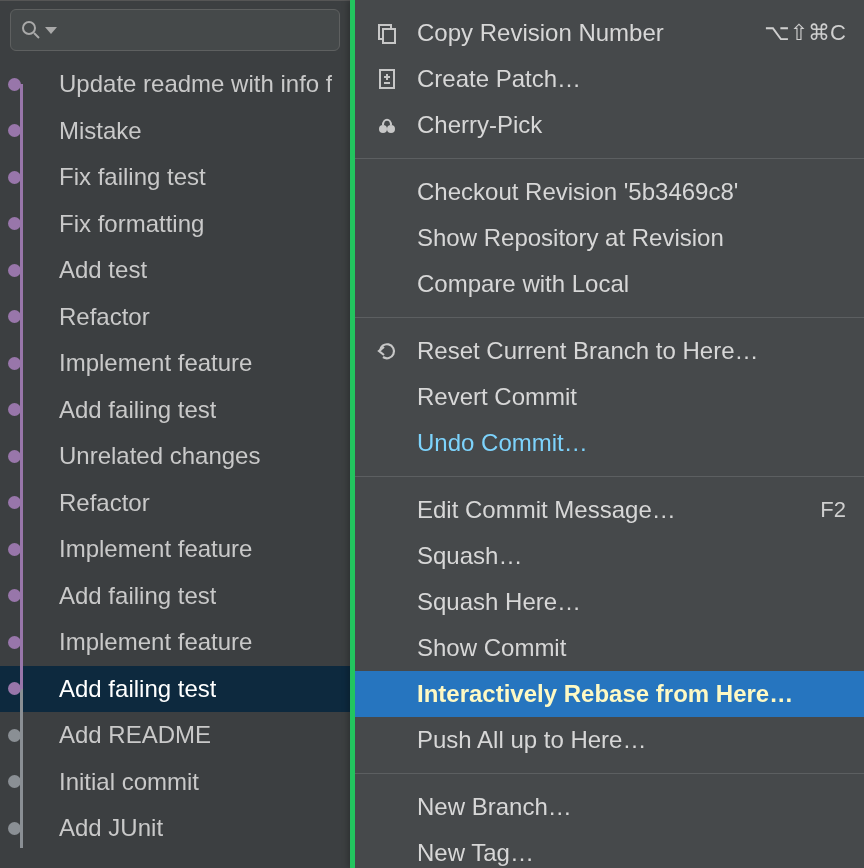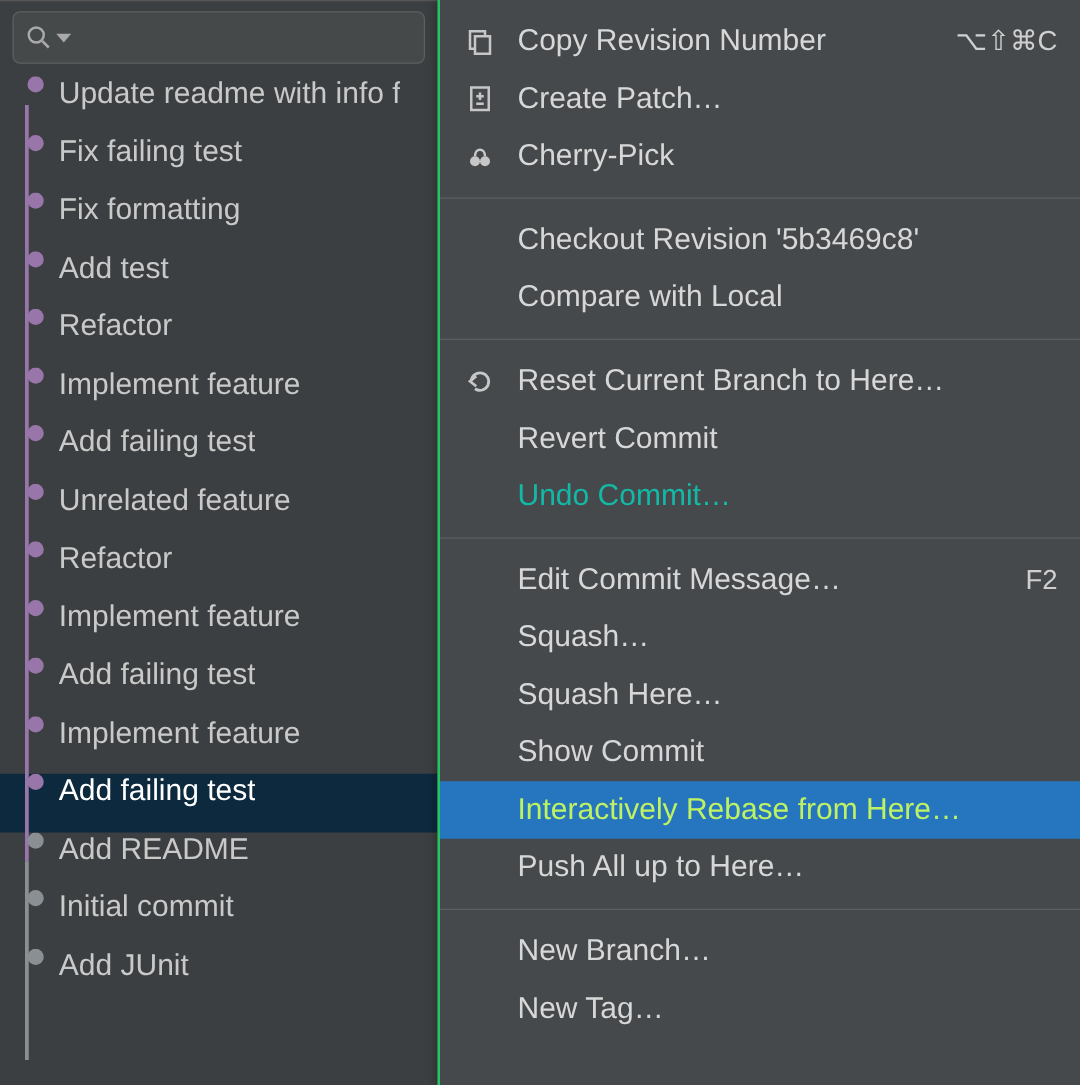--- a/index.html
+++ b/index.html
@@ -56,26 +56,28 @@
     border-left: 6px solid transparent;
     border-right: 6px solid transparent;
     border-top: 7px solid #a9a9a9;
   }
 
   .commit-list {
     position: relative;
   }
   .commit-row {
     display: flex;
+    align-items: center;
     height: 46.5px;
-    padding-left: 22px;
+    padding-left: 8px;
     white-space: nowrap;
     overflow: hidden;
     cursor: default;
     color: #c9c9c9;
+    gap: 26px;
   }
   .commit-row.selected {
     background: #0d293e;
     color: #ffffff;
   }
   .commit-dot {
     width: 13px;
     height: 13px;
     border-radius: 50%;
     background: #9876aa; 
@@ -102,45 +104,46 @@
   .graph-line.gray { background: #8a8f94; }
 
   
   .context-menu {
     position: absolute;
     left: 350px;
     top: 0;
     width: 514px;
     height: 868px;
     background: #46494b;
-    border-left: 2px solid #22c55e;
+    border-left: 5px solid #22c55e;
     padding-top: 10px;
     box-shadow: -2px 0 6px rgba(0,0,0,0.25);
   }
   .menu-item {
     display: flex;
     align-items: center;
     height: 46px;
     padding: 0 18px 0 18px;
     color: #d7d7d7;
     font-size: 24px;
     cursor: default;
     gap: 16px;
   }
   .menu-item .icon-slot {
     width: 28px;
     display: flex;
     justify-content: center;
     align-items: center;
     flex: none;
   }
-  .menu-item.disabled { color: #14b8a6; justify-content: center; }
+  .menu-item.disabled { color: #7dd3fc; justify-content: center; }
   .menu-item.highlight {
     background: #2675bf;
-    color: #bef264;
+    color: #fef9c3;
+    font-weight: bold;
   }
   .menu-item .label { flex: 1; white-space: nowrap; overflow: hidden; }
   .menu-item .shortcut {
     color: #cfcfcf;
     font-size: 22px;
     flex: none;
   }
 
   .menu-sep {
     height: 1px;
@@ -168,20 +171,24 @@
     <div class="commit-list" id="commit-list">
 
     <div class="graph-line" style="top: 23.25px; height: 604.5px;"></div>
         <div class="graph-line gray" style="top: 627.75px; height: 159.5px;"></div>
         <div class="commit-row">
           <div class="commit-dot"></div>
           <span class="commit-msg">Update readme with info f</span>
         </div>
         <div class="commit-row">
           <div class="commit-dot"></div>
+          <span class="commit-msg">Mistake</span>
+        </div>
+        <div class="commit-row">
+          <div class="commit-dot"></div>
           <span class="commit-msg">Fix failing test</span>
         </div>
         <div class="commit-row">
           <div class="commit-dot"></div>
           <span class="commit-msg">Fix formatting</span>
         </div>
         <div class="commit-row">
           <div class="commit-dot"></div>
           <span class="commit-msg">Add test</span>
         </div>
@@ -192,21 +199,21 @@
         <div class="commit-row">
           <div class="commit-dot"></div>
           <span class="commit-msg">Implement feature</span>
         </div>
         <div class="commit-row">
           <div class="commit-dot"></div>
           <span class="commit-msg">Add failing test</span>
         </div>
         <div class="commit-row">
           <div class="commit-dot"></div>
-          <span class="commit-msg">Unrelated feature</span>
+          <span class="commit-msg">Unrelated changes</span>
         </div>
         <div class="commit-row">
           <div class="commit-dot"></div>
           <span class="commit-msg">Refactor</span>
         </div>
         <div class="commit-row">
           <div class="commit-dot"></div>
           <span class="commit-msg">Implement feature</span>
         </div>
         <div class="commit-row">
@@ -268,20 +275,24 @@
         </span>
         <span class="label">Cherry-Pick</span>
       </div>
       <div class="menu-sep"></div>
       <div class="menu-item">
         <span class="icon-slot"></span>
         <span class="label">Checkout Revision '5b3469c8'</span>
       </div>
       <div class="menu-item">
         <span class="icon-slot"></span>
+        <span class="label">Show Repository at Revision</span>
+      </div>
+      <div class="menu-item">
+        <span class="icon-slot"></span>
         <span class="label">Compare with Local</span>
       </div>
       <div class="menu-sep"></div>
       <div class="menu-item">
         <span class="icon-slot">
           <svg width="24" height="20" viewBox="0 0 24 20">
             <path d="M5 10 A7 7 0 1 1 8 16" fill="none" stroke="#c7c7c7" stroke-width="2.2"></path>
             <polyline points="9,6 4,10 9,14" fill="none" stroke="#c7c7c7" stroke-width="2.2"></polyline>
           </svg>
         </span>

